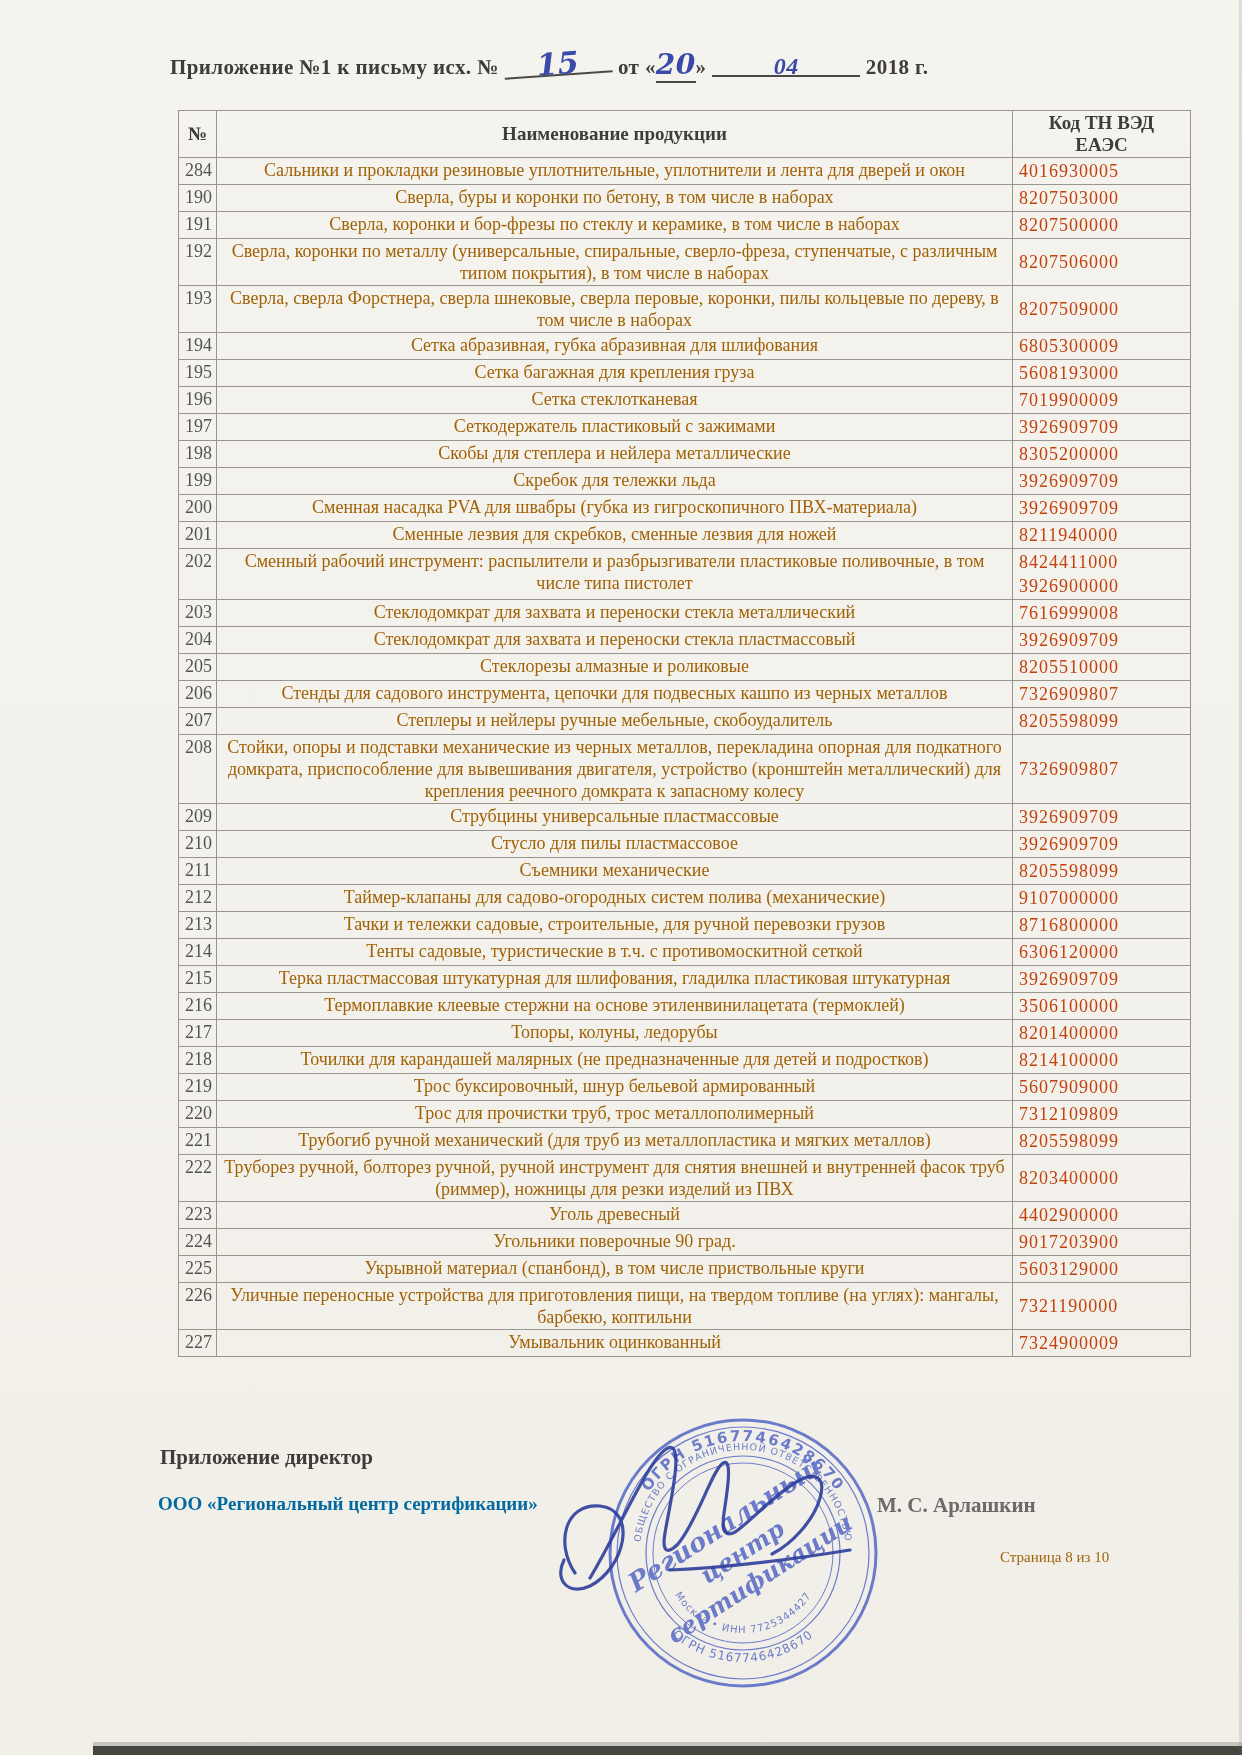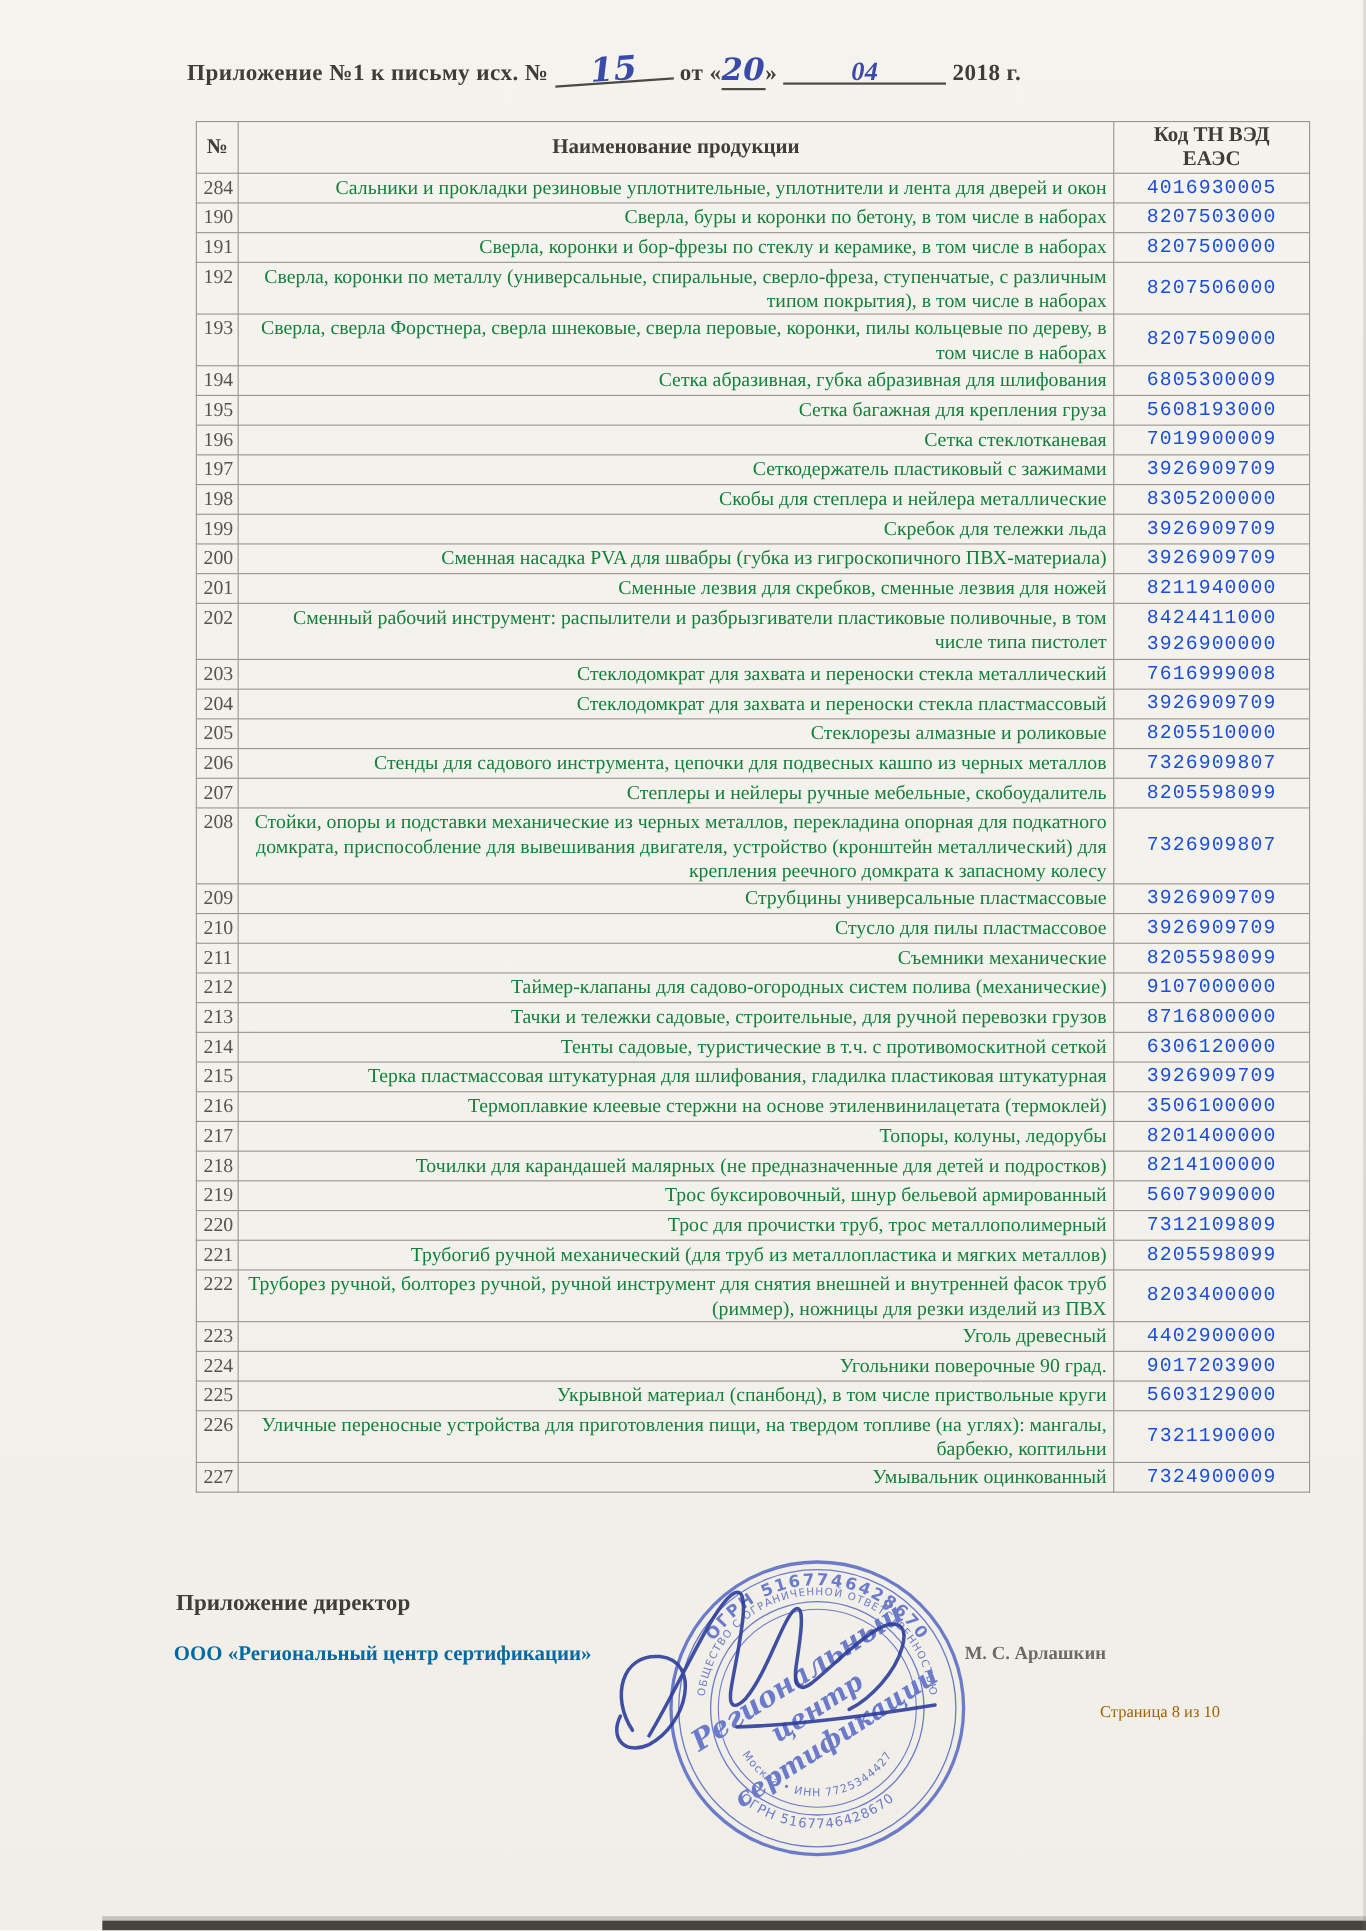--- a/index.html
+++ b/index.html
@@ -37,27 +37,27 @@
     border:1px solid #97958d;
     font-size:18px;line-height:22px;
     padding:1px 6px;
   }
   table.products thead th{
     text-align:center;vertical-align:middle;height:42px;
     color:#3e3d38;font-weight:bold;font-size:19px;
   }
   th.code-head{color:#7d7c74;font-weight:bold;line-height:21px;margin-left:48px;}
   td.no{color:#56544e;text-align:center;vertical-align:top;font-size:18px;}
-  td.name{vertical-align:top;text-align:right;padding-left:12px;padding-right:40px;color:#15803d;}
-  td.code{vertical-align:middle;text-align:center;color:#1d4ed8;letter-spacing:1px;font-size:18px;font-family:Liberation Mono, monospace;}
+  td.name{vertical-align:top;text-align:center;padding-left:12px;padding-right:40px;color:#a16207;}
+  td.code{vertical-align:middle;color:#c2410c;letter-spacing:1px;font-size:18px;}
   td.code div{line-height:24px;}
   
   .dir-title{position:absolute;left:160px;top:1445px;font-size:21px;font-weight:bold;color:#3e3d38;}
   .company{position:absolute;left:158px;top:1493px;font-size:19px;font-weight:bold;color:#0369a1;}
-  .signer{position:absolute;left:877px;top:1493px;font-size:17px;font-weight:bold;color:#6b6a68;}
+  .signer{position:absolute;left:877px;top:1493px;font-size:21px;font-weight:bold;color:#6b6a68;}
   .page-info{position:absolute;left:1000px;top:1549px;font-size:15px;color:#a16207;}
   
   .stamp-wrap{position:absolute;left:598px;top:1388px;width:290px;height:330px;pointer-events:none;}
   .sig-wrap{position:absolute;left:520px;top:1408px;width:360px;height:230px;pointer-events:none;}
   
   .bottom-edge{position:absolute;left:93px;right:0;bottom:0;height:9px;background:#45443f;}
   .bottom-edge-soft{position:absolute;left:93px;right:0;bottom:9px;height:4px;background:rgba(69,68,63,.25);}
   .right-edge{position:absolute;top:0;bottom:0;right:0;width:3px;background:rgba(120,118,110,.18);}
 </style>
 </head>

